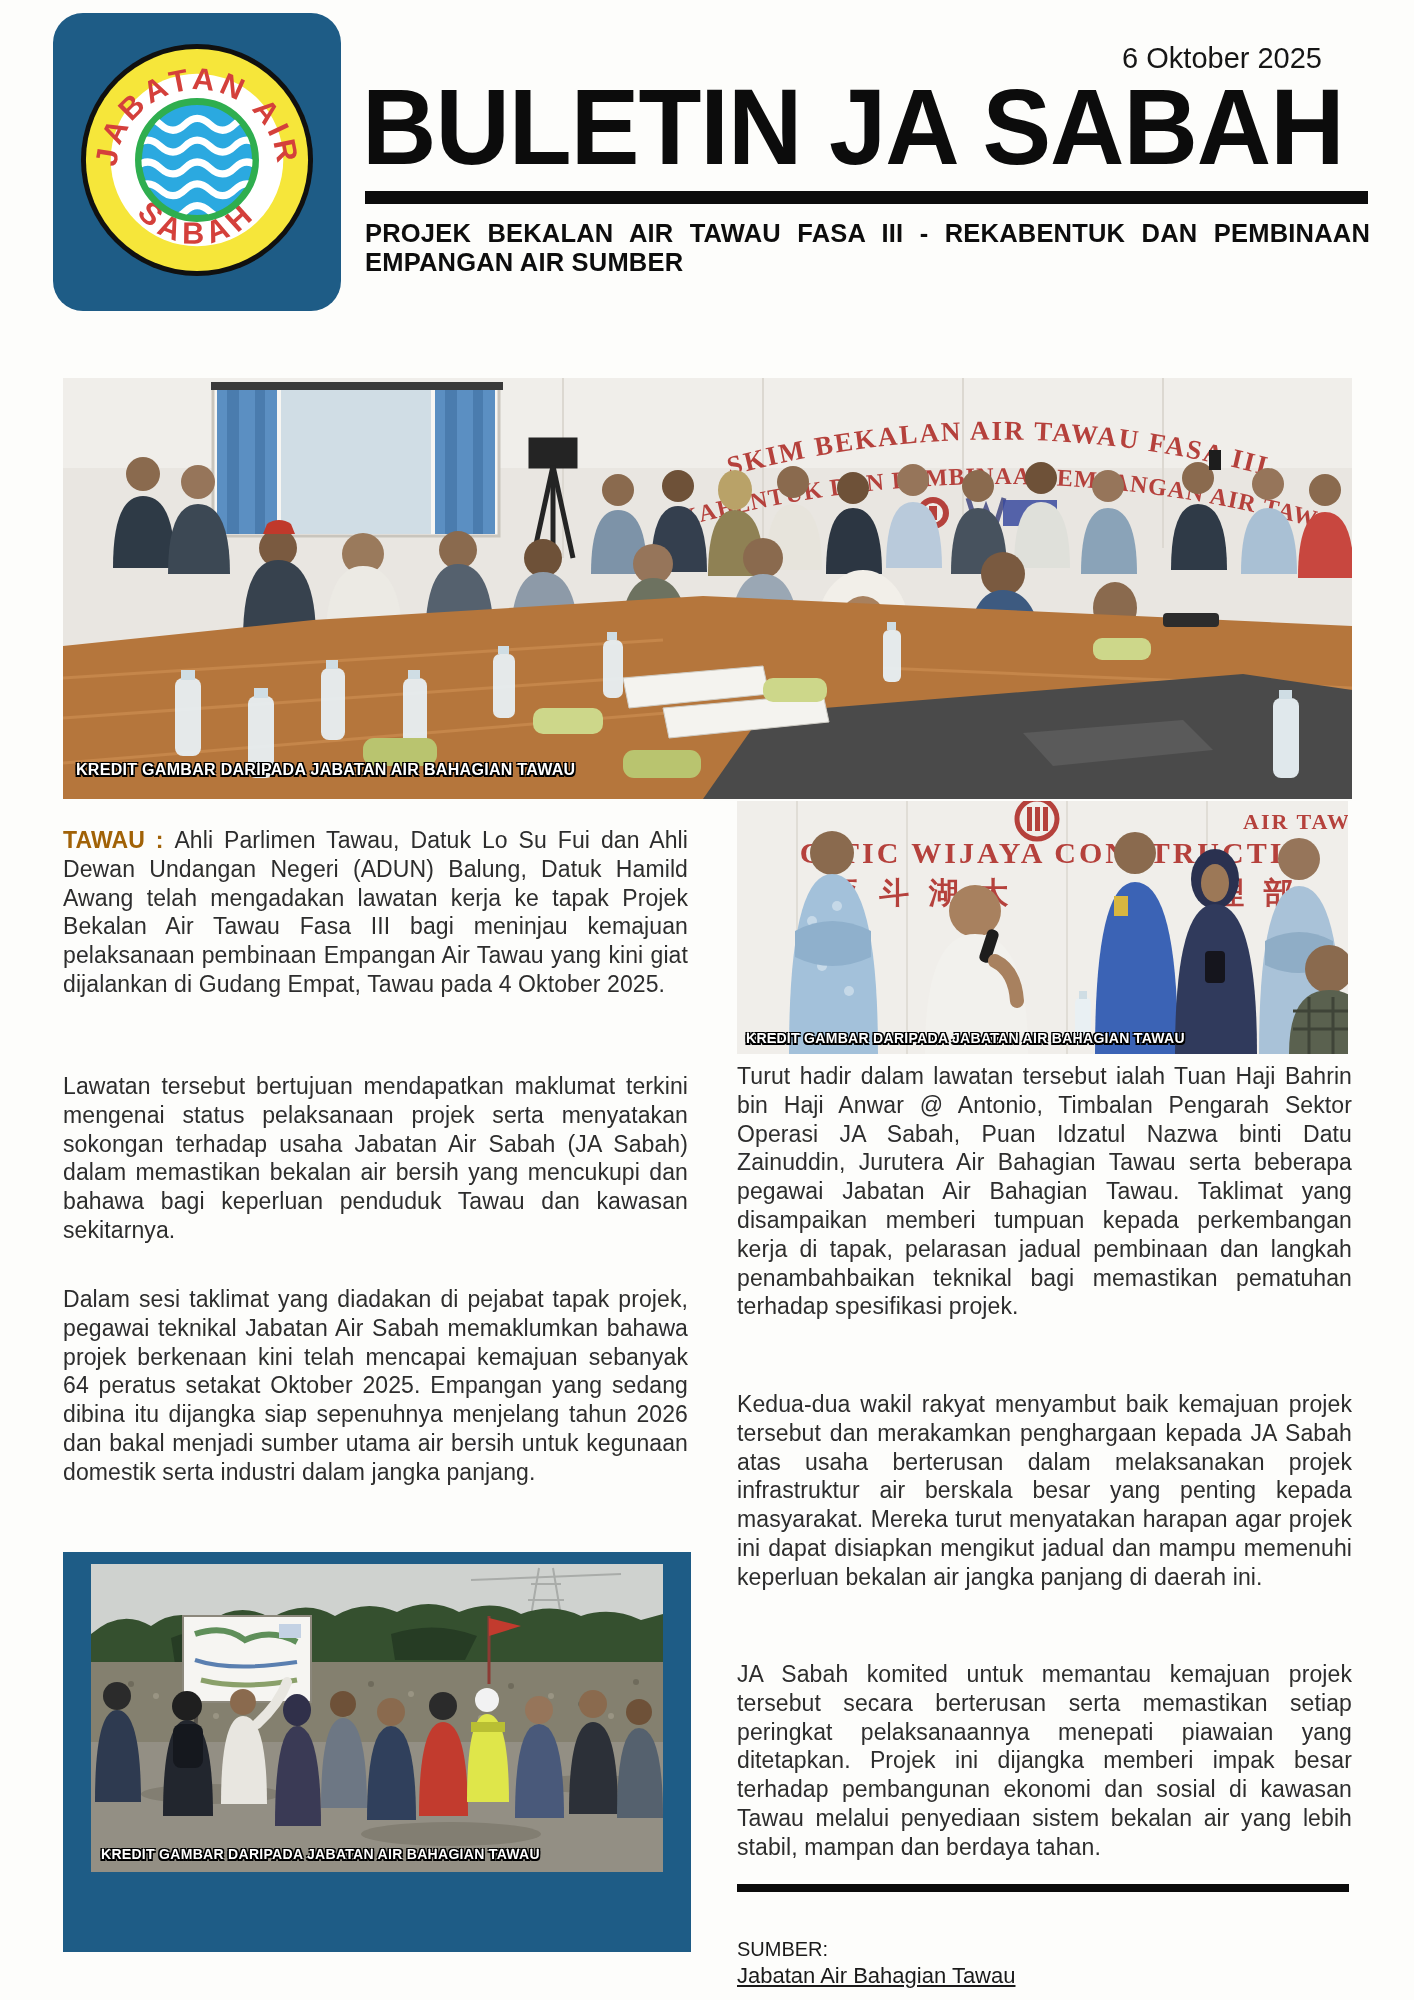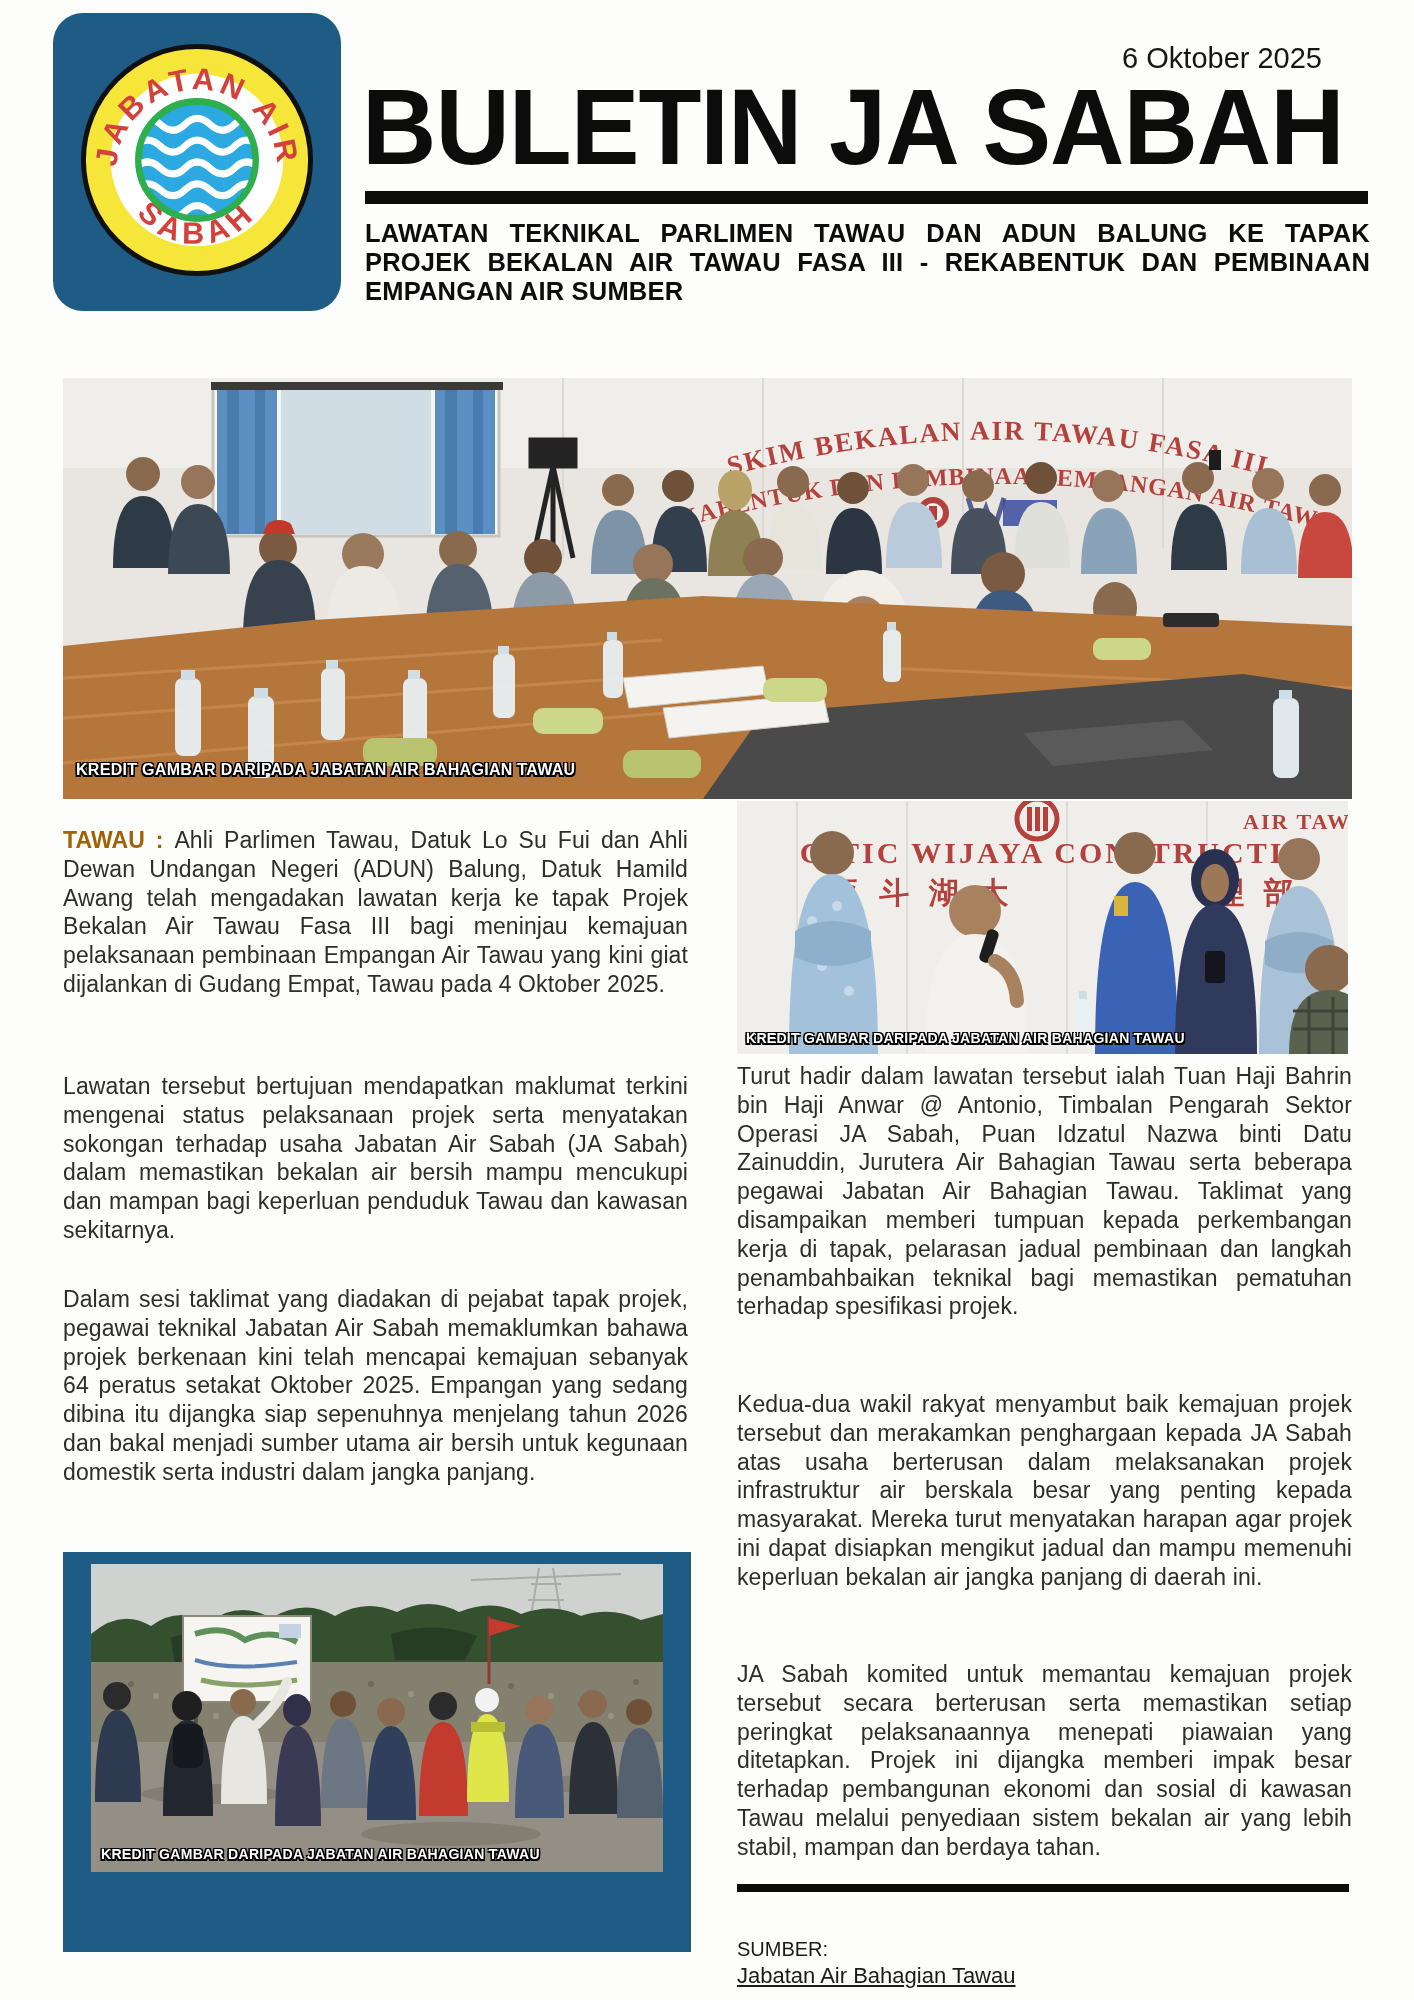--- a/index.html
+++ b/index.html
@@ -70,21 +70,20 @@
         </g>
       </svg>
     </span>
   </div>
 
   <div id="date" class="abs">6 Oktober 2025</div>
   <div id="title" class="abs">BULETIN JA SABAH</div>
   <div id="title-rule" class="abs"></div>
 
   <div id="headline" class="abs">
-    <div class="hl-line">LAWATAN TEKNIKAL PARLIMEN TAWAU DAN ADUN BALUNG KE TAPAK</div>
     <div class="hl-line">PROJEK BEKALAN AIR TAWAU FASA III - REKABENTUK DAN PEMBINAAN</div>
     <div class="hl-line last">EMPANGAN AIR SUMBER</div>
   </div>
 
   <div id="photo-main" class="abs photo">
     <svg viewBox="0 0 1289 421" preserveAspectRatio="none">
       <rect width="1289" height="421" fill="#e9e6e1"></rect>
       <rect width="1289" height="90" fill="#f0eeea"></rect>
       <g stroke="#dcd8d1" stroke-width="2">
         <line x1="500" y1="0" x2="500" y2="180"></line>
@@ -280,21 +279,21 @@
             <rect x="300" y="360" width="74" height="28" rx="11"></rect>
             <rect x="560" y="372" width="78" height="28" rx="11"></rect>
           </g>
       </g>
       <rect x="1100" y="235" width="56" height="14" rx="4" fill="#2c2c2c"></rect>
     </svg>
     <div class="credit" style="left:13px;bottom:20px;font-size:16px;">KREDIT GAMBAR DARIPADA JABATAN AIR BAHAGIAN  TAWAU</div>
   </div>
 
   <p class="body-text" style="left:63px;top:826px;width:625px;"><b>TAWAU : </b><span>Ahli Parlimen Tawau, Datuk Lo Su Fui dan Ahli Dewan Undangan Negeri (ADUN) Balung, Datuk Hamild Awang telah mengadakan lawatan kerja ke tapak Projek Bekalan Air Tawau Fasa III bagi meninjau kemajuan pelaksanaan pembinaan Empangan Air Tawau yang kini giat dijalankan di Gudang Empat, Tawau pada 4 Oktober 2025.</span></p>
-  <p class="body-text" style="left:63px;top:1072px;width:625px;"><span>Lawatan tersebut bertujuan mendapatkan maklumat terkini mengenai status pelaksanaan projek serta menyatakan sokongan terhadap usaha Jabatan Air Sabah (JA Sabah) dalam memastikan bekalan air bersih mampu mencukupi dan mampan bagi keperluan penduduk Tawau dan kawasan sekitarnya.</span></p>
+  <p class="body-text" style="left:63px;top:1072px;width:625px;"><span>Lawatan tersebut bertujuan mendapatkan maklumat terkini mengenai status pelaksanaan projek serta menyatakan sokongan terhadap usaha Jabatan Air Sabah (JA Sabah) dalam memastikan bekalan air bersih yang mencukupi dan bahawa bagi keperluan penduduk Tawau dan kawasan sekitarnya.</span></p>
   <p class="body-text" style="left:63px;top:1285px;width:625px;"><span>Dalam sesi taklimat yang diadakan di pejabat tapak projek, pegawai teknikal Jabatan Air Sabah memaklumkan bahawa projek berkenaan kini telah mencapai kemajuan sebanyak 64 peratus setakat Oktober 2025. Empangan yang sedang dibina itu dijangka siap sepenuhnya menjelang tahun 2026 dan bakal menjadi sumber utama air bersih untuk kegunaan domestik serta industri dalam jangka panjang.</span></p>
 
   <div id="photo-meeting2" class="abs photo">
     <svg viewBox="0 0 611 253" preserveAspectRatio="none">
       <rect width="611" height="253" fill="#f0eeea"></rect>
       <g stroke="#e0ddd6" stroke-width="2">
         <line x1="60" y1="0" x2="60" y2="253"></line>
           <line x1="170" y1="0" x2="170" y2="253"></line>
         <line x1="330" y1="0" x2="330" y2="253"></line>
           <line x1="470" y1="0" x2="470" y2="253"></line>

